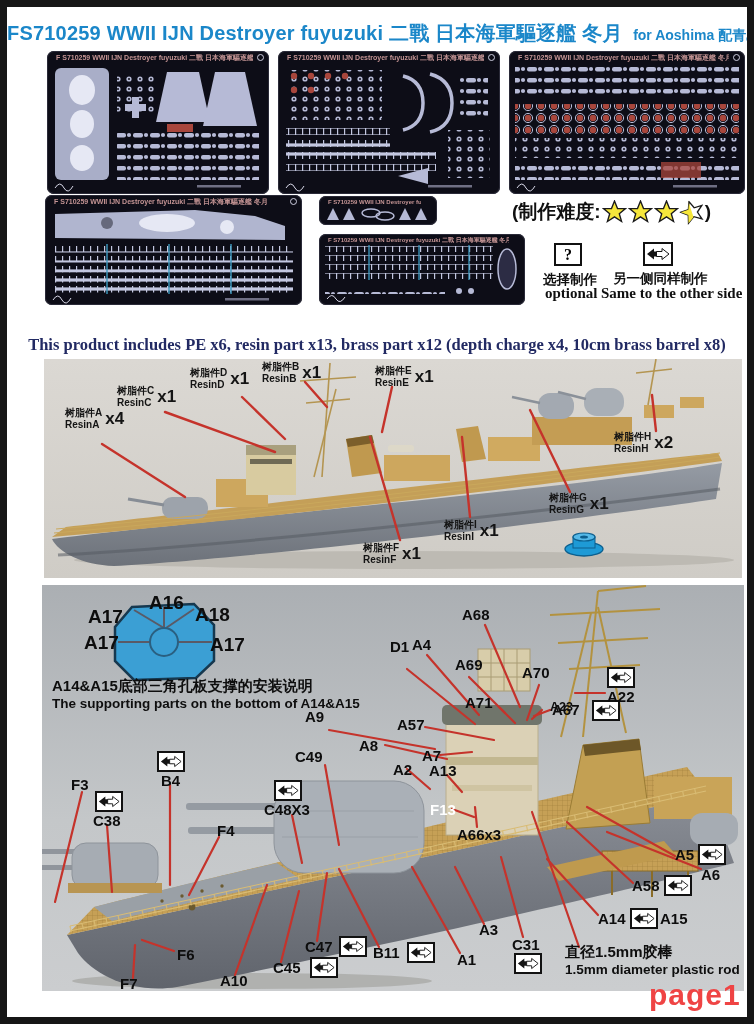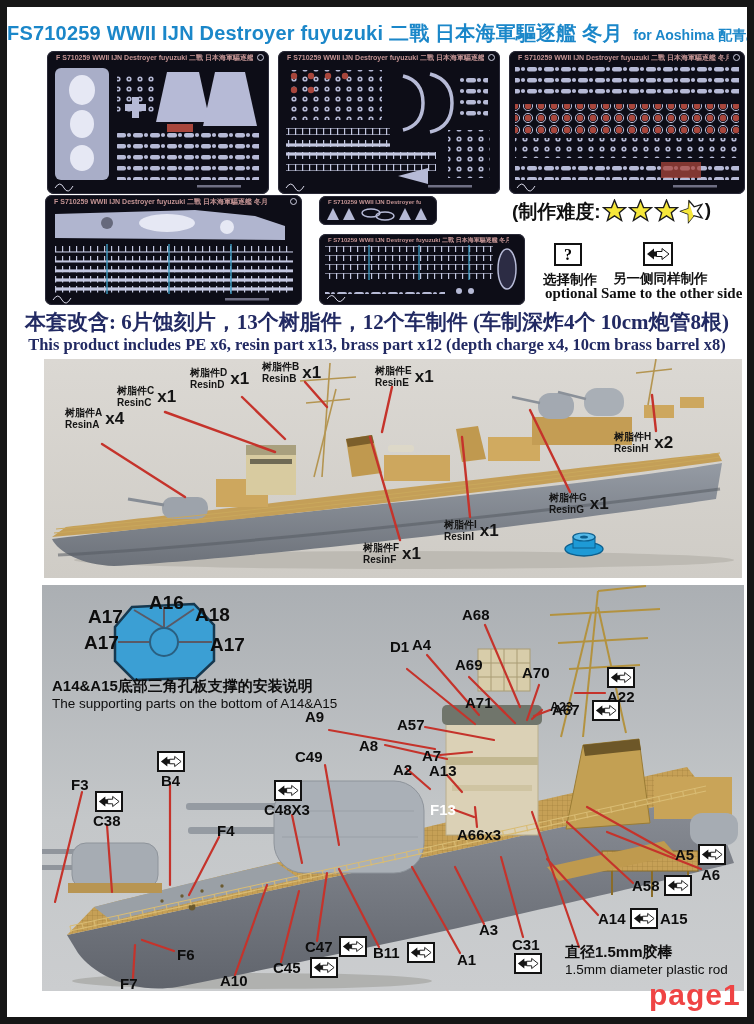--- a/index.html
+++ b/index.html
@@ -11,21 +11,21 @@
   .title{position:absolute;top:13px;left:0;width:100%;text-align:center;color:#1b87c9;white-space:nowrap}
   .title .main{font-size:20px;font-weight:bold;letter-spacing:.2px}
   .title .suf{font-size:14px;font-weight:bold;margin-left:6px}
   
   .panel{position:absolute;background:#0d0d17;border-radius:7px;overflow:hidden;box-shadow:0 0 0 1px #2a2a38 inset}
   .panel .hd{position:absolute;top:2px;left:9px;right:16px;font-size:7px;color:#c49494;white-space:nowrap;overflow:hidden;font-weight:bold}
   .panel .dot{position:absolute;top:3px;right:5px;width:7px;height:7px;border:1px solid #cfcfe0;border-radius:50%}
   .panel svg{position:absolute;left:0;top:13px}
   .panel.small svg{top:2px}
   
-  .diff{position:absolute;left:505px;top:192px;display:flex;align-items:flex-start;font-weight:bold;font-size:19px;color:#101010}
+  .diff{position:absolute;left:505px;top:192px;display:flex;align-items:center;font-weight:bold;font-size:19px;color:#101010}
   .star{width:25px;height:25px;margin-left:1px}
   .star.tilt{transform:rotate(-18deg)}
   .qbox{position:absolute;left:547px;top:236px;width:28px;height:23px;background:#fff;border:2px solid #111;
         display:flex;align-items:center;justify-content:center;font-weight:bold;font-size:16px;font-family:"Liberation Serif",serif}
   .leg-zh{position:absolute;font-weight:bold;font-size:13.5px;color:#101010;white-space:nowrap}
   .leg-en{position:absolute;font-weight:bold;font-size:15px;color:#101010;font-family:"Liberation Serif",serif;white-space:nowrap}
   .mbox{position:absolute;left:636px;top:235px;width:30px;height:24px;background:#fff;border:2px solid #111;
         display:flex;align-items:center;justify-content:center}
   
   .desc-zh{position:absolute;top:301px;left:0;width:100%;text-align:center;color:#222a63;
@@ -41,21 +41,21 @@
   .co{position:absolute;font-weight:bold;font-size:15px;color:#0d0d0d;white-space:nowrap;line-height:1;z-index:5}
   .co.sm{font-size:12.5px}
   .co.cw{color:#fff}
   .co.big{font-size:19px}
   .ab{position:absolute;width:28px;height:21px;background:#fff;border:2px solid #121212;z-index:5;
       display:flex;align-items:center;justify-content:center}
   .rlab{position:absolute;display:flex;align-items:center;gap:3px;color:#141414;z-index:5}
   .rlab .col{display:flex;flex-direction:column;line-height:1.2;font-size:10px;font-weight:bold;white-space:nowrap}
   .rlab .qty{font-size:17px;font-weight:bold}
   .cap-zh{position:absolute;font-weight:bold;font-size:15px;color:#0e0e0e;white-space:nowrap;z-index:5}
-  .cap-en{position:absolute;font-weight:normal;font-size:13.5px;color:#0e0e0e;white-space:nowrap;z-index:5}
+  .cap-en{position:absolute;font-weight:bold;font-size:13.5px;color:#0e0e0e;white-space:nowrap;z-index:5}
   .pageno{position:absolute;left:642px;top:971px;font-size:30px;font-weight:bold;color:#ef4444;letter-spacing:1px;z-index:8}
 </style>
 </head>
 <body>
 
 <svg width="0" height="0" style="position:absolute" aria-hidden="true">
 <defs>
   <symbol id="star" viewBox="0 0 24 24">
     <polygon points="12,1 14.9,8.2 22.6,8.3 16.6,13.1 18.8,20.6 12,16.2 5.2,20.6 7.4,13.1 1.4,8.3 9.1,8.2"></polygon>
   </symbol>
@@ -248,21 +248,20 @@
   <div class="leg-en" style="left:538px;top:278px">optional</div>
 
   <div class="mbox">
     <svg viewBox="0 0 24 14" width="24" height="14">
         <use href="#mirrow"></use>
       </svg>
   </div>
   <div class="leg-zh" style="left:606px;top:263px">另一侧同样制作</div>
   <div class="leg-en" style="left:594px;top:278px">Same to the other side</div>
 
-  <div class="desc-zh">本套改含: 6片蚀刻片，13个树脂件，12个车制件 (车制深炸4个 10cm炮管8根)</div>
   <div class="desc-en">This product includes PE x6, resin part x13, brass part x12 (depth charge x4, 10cm brass barrel x8)</div>
 
   <div class="photo" id="photo1">
     <svg class="lay" width="698" height="219">
       <ellipse cx="360" cy="201" rx="330" ry="9" fill="#bdbab3"></ellipse>
       <path d="M8,180 C80,170 300,150 480,130 C580,119 650,109 678,104 L672,140 C520,163 200,200 70,207 C38,206 14,193 8,180 Z" fill="url(#hullg1)"></path>
       <path d="M8,178 C200,162 520,124 678,102 L674,94 C500,112 160,152 22,168 Z" fill="#c49f58"></path>
       <path d="M14,196 C200,186 520,150 676,130" stroke="#565b63" stroke-width="3" fill="none" opacity=".55"></path>
       <rect x="172" y="120" width="52" height="28" fill="#cda75e"></rect>
       <rect x="118" y="138" width="46" height="22" rx="10" fill="#9da3ab"></rect>

